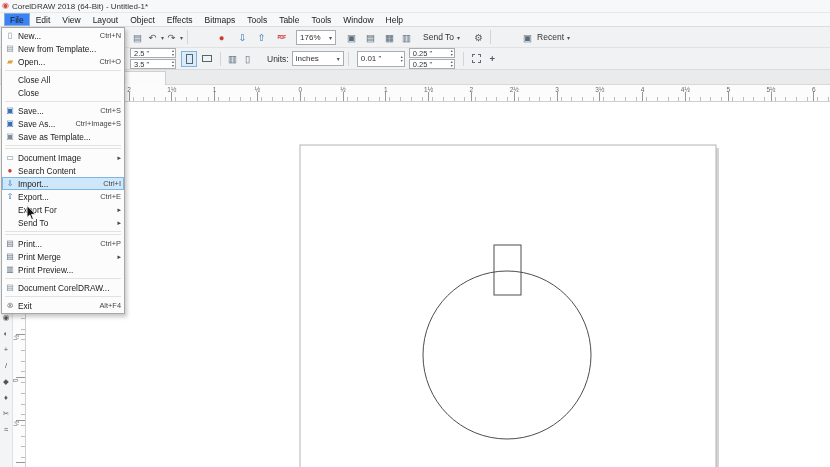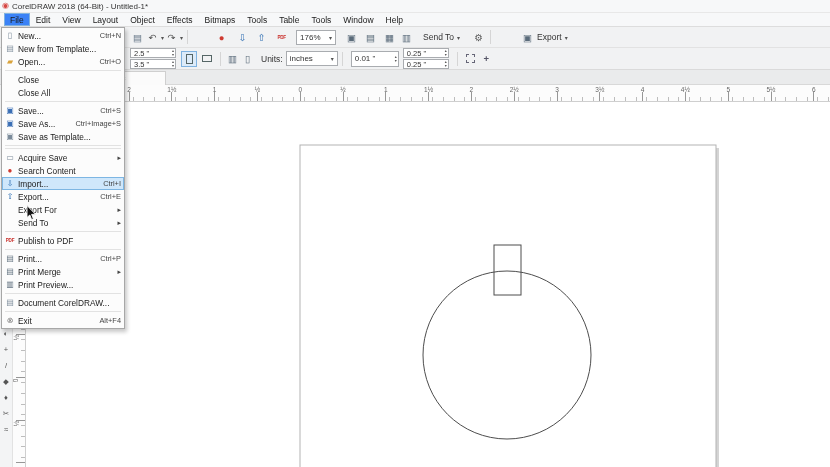--- a/index.html
+++ b/index.html
@@ -25,21 +25,21 @@
   .minifield{display:flex;align-items:center;background:#fff;border:1px solid #a9acb0;font-size:7.5px;padding:0 1px 0 3px;height:10px;flex:none}
   .minifield .val{flex:1;white-space:nowrap}
   .nudgef{width:48px;height:16px;font-size:8px;margin:0 4px}
   .spncol{display:flex;flex-direction:column;justify-content:center;line-height:3.6px;font-size:4px;color:#555;margin-left:2px;flex:none}
   .sizecol{display:flex;flex-direction:column;gap:1px;margin-right:4px;flex:none}
   .sizecol .minifield{width:46px}
   .orient{width:16px;height:16px;display:flex;align-items:center;justify-content:center;border:1px solid transparent;margin:0 1px;flex:none}
   .orient.active{background:#dcebf9;border-color:#7fb2e0}
   .pr{width:7px;height:10px;border:1px solid #566}
   .ls{width:10px;height:7px;border:1px solid #566}
-  .lbl{margin:0 3px 0 6px;flex:none}
+  .lbl{margin:0 3px 0 12px;flex:none}
   .dashedbox{width:9px;height:9px;border:1px dashed #667;margin:0 4px;flex:none}
 
   .tabrow{position:absolute;left:0;top:70px;width:100%;height:15px;background:#eaebec;border-bottom:1px solid #d8d8d8}
   .tab{position:absolute;left:70px;top:1px;width:96px;height:14px;background:#fbfbfb;border:1px solid #cfcfcf;border-bottom:none;display:flex;align-items:center;gap:4px;padding:0 5px;font-size:8.5px}
   .tab .tbi{width:8px;height:10px;font-size:8px}
 
   .hruler{position:absolute;left:13px;top:85px;right:0;height:17px;background:#fcfcfc;border-bottom:1px solid #cfcfcf;
     background-image:repeating-linear-gradient(90deg,#979797 0 1px,transparent 1px 42.8px),repeating-linear-gradient(90deg,#bdbdbd 0 1px,transparent 1px 10.7px);
     background-size:auto 9px,auto 4px;background-repeat:repeat-x,repeat-x;background-position:30px bottom,2px bottom}
   .hlab{position:absolute;top:1px;transform:translateX(-50%);font-size:6.5px;color:#666}
@@ -109,21 +109,21 @@
   <span class="tbi" style="margin-left: 4px; color: rgb(90, 107, 122);">▦</span>
   <span class="tbi" style="margin-left: 2px; color: rgb(90, 107, 122);">▥</span>
   <div class="flatdd" style="margin-left:6px">
     <span>Send To</span>
     <span class="dd" style="color: rgb(85, 85, 85);">▾</span>
   </div>
   <span class="tbi" style="margin-left: 8px; color: rgb(85, 85, 85);">⚙</span>
   <span class="sep"></span>
   <div class="flatdd" style="margin-left:22px">
     <span class="tbi" style="color: rgb(90, 107, 122);">▣</span>
-    <span>Export</span>
+    <span>Recent</span>
     <span class="dd" style="color: rgb(85, 85, 85);">▾</span>
   </div>
 </div>
 
 <div class="toolbar-prop">
   <div class="sizecol">
     <div class="minifield">
       <span class="val">2.5 "</span>
       <span class="spncol">
           <span style="color: rgb(85, 85, 85);">▴</span>
@@ -265,26 +265,26 @@
       <span class="mrt"></span>
     </div>
     <div class="mi">
       <span class="mic" style="color: rgb(217, 163, 60);">▰</span>
       <span class="mlb">Open...</span>
       <span class="mrt">Ctrl+O</span>
     </div>
     <div class="msep"></div>
     <div class="mi">
       <span class="mic"></span>
+      <span class="mlb">Close All</span>
+      <span class="mrt"></span>
+    </div>
+    <div class="mi">
+      <span class="mic"></span>
       <span class="mlb">Close</span>
-      <span class="mrt"></span>
-    </div>
-    <div class="mi">
-      <span class="mic"></span>
-      <span class="mlb">Close All</span>
       <span class="mrt"></span>
     </div>
     <div class="msep"></div>
     <div class="mi">
       <span class="mic" style="color: rgb(59, 111, 181);">▣</span>
       <span class="mlb">Save...</span>
       <span class="mrt">Ctrl+S</span>
     </div>
     <div class="mi">
       <span class="mic" style="color: rgb(59, 111, 181);">▣</span>
@@ -293,21 +293,21 @@
     </div>
     <div class="mi">
       <span class="mic" style="color: rgb(122, 138, 153);">▣</span>
       <span class="mlb">Save as Template...</span>
       <span class="mrt"></span>
     </div>
     <div class="msep"></div>
     <div class="msep"></div>
     <div class="mi">
       <span class="mic" style="color: rgb(122, 138, 153);">▭</span>
-      <span class="mlb">Acquire Save</span>
+      <span class="mlb">Document Image</span>
       <span class="mrt arrow" style="color: rgb(68, 68, 68);">▸</span>
     </div>
     <div class="mi">
       <span class="mic" style="color: rgb(207, 58, 48);">●</span>
       <span class="mlb">Search Content</span>
       <span class="mrt"></span>
     </div>
     <div class="mi hl">
       <span class="mic" style="color: rgb(47, 111, 179);">⇩</span>
       <span class="mlb">Import...</span>
@@ -322,25 +322,20 @@
       <span class="mic"></span>
       <span class="mlb">Export For</span>
       <span class="mrt arrow" style="color: rgb(68, 68, 68);">▸</span>
     </div>
     <div class="mi">
       <span class="mic"></span>
       <span class="mlb">Send To</span>
       <span class="mrt arrow" style="color: rgb(68, 68, 68);">▸</span>
     </div>
     <div class="msep"></div>
-    <div class="mi">
-      <span class="mic" style="color: rgb(201, 48, 44); font-size: 4.6px; font-weight: bold; letter-spacing: -0.3px;">PDF</span>
-      <span class="mlb">Publish to PDF</span>
-      <span class="mrt"></span>
-    </div>
     <div class="msep"></div>
     <div class="mi">
       <span class="mic" style="color: rgb(90, 107, 122);">▤</span>
       <span class="mlb">Print...</span>
       <span class="mrt">Ctrl+P</span>
     </div>
     <div class="mi">
       <span class="mic" style="color: rgb(90, 107, 122);">▤</span>
       <span class="mlb">Print Merge</span>
       <span class="mrt arrow" style="color: rgb(68, 68, 68);">▸</span>

